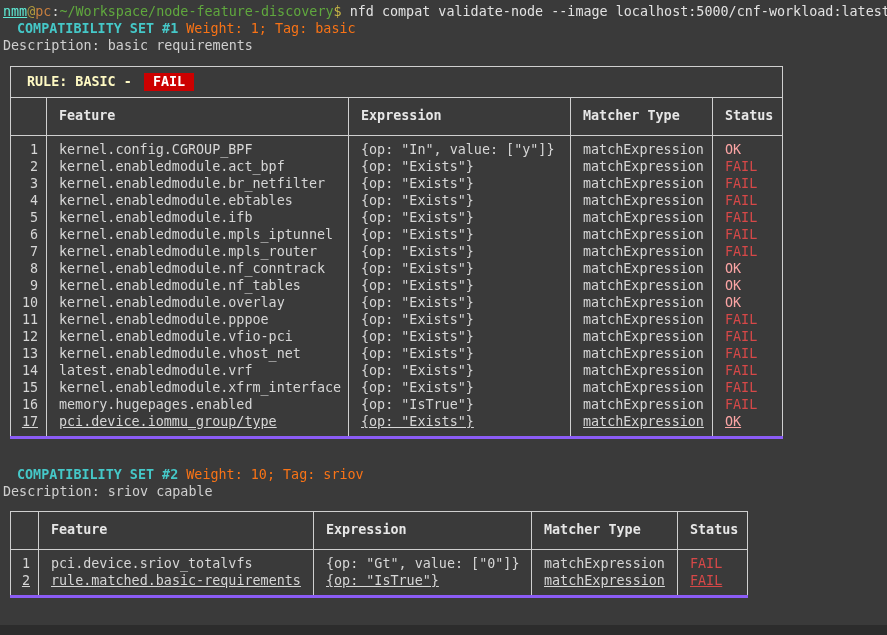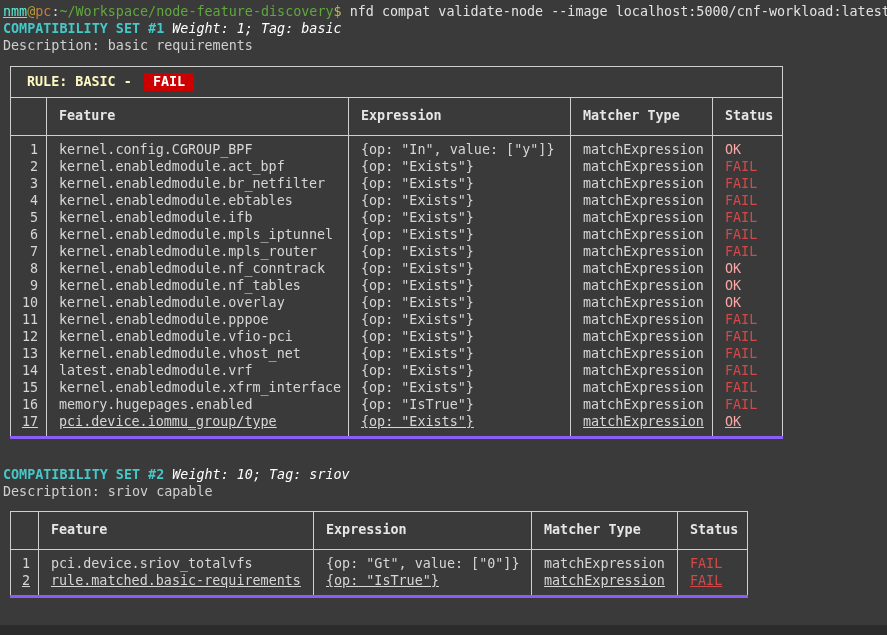--- a/index.html
+++ b/index.html
@@ -15,22 +15,22 @@
     position: relative;
   }
   .line { line-height: 17px; white-space: pre; }
   .prompt-user  { color: #5eead4; text-decoration: underline; }
   .prompt-at    { color: #b09a3e; }
   .prompt-host  { color: #c87f3f; }
   .prompt-colon { color: #d6d6d6; }
   .prompt-path  { color: #60a83e; }
   .prompt-dollar{ color: #c8b545; }
   .prompt-cmd   { color: #e2e2e2; }
-  .set-title { color: #45c8c8; font-weight: bold; }
-  .set-meta  { color: #ffffff; font-style: italic; }
+  .set-title { color: #45c8c8; font-weight: bold; margin-left: 14px; }
+  .set-meta  { color: #f97316; }
   .desc      { color: #cfcfcf; }
   .set2-block { margin-top: 27px; }
 
   table {
     border-collapse: collapse;
     table-layout: fixed;
     margin-left: 7px;
     background: transparent;
   }
   .t1 { margin-top: 12px; width: 772px; }

